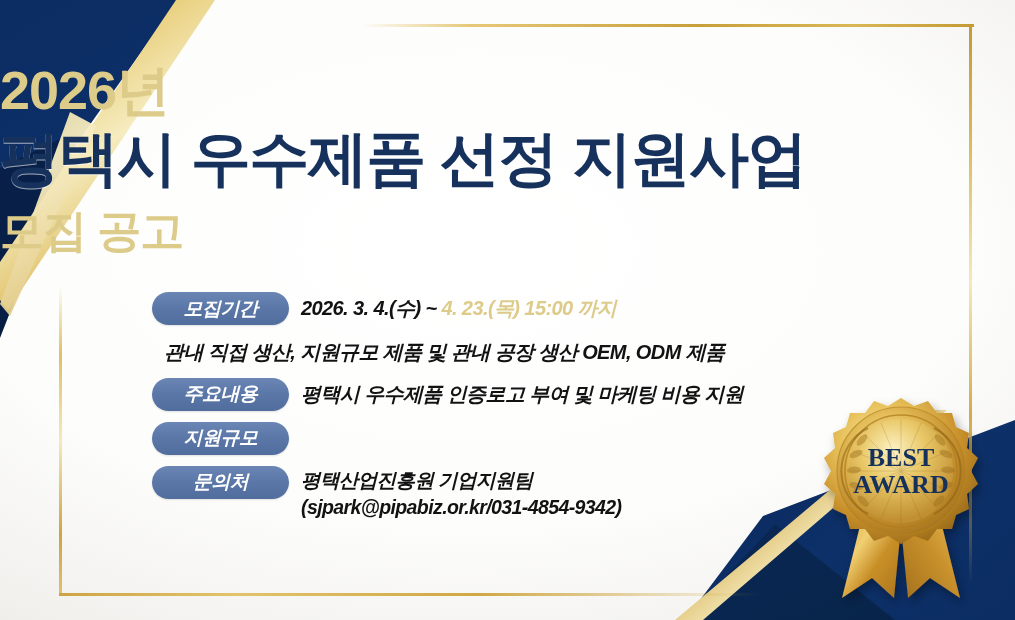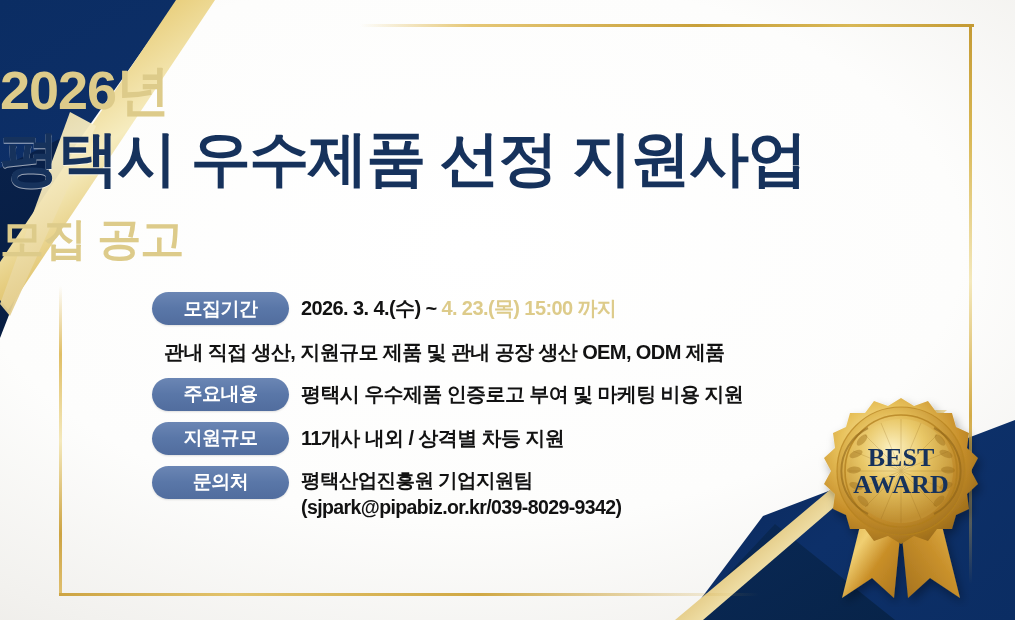--- a/index.html
+++ b/index.html
@@ -86,26 +86,26 @@
     font-size:54px;font-weight:700;letter-spacing:-1px;
     color:#ddcb8a;line-height:1.05;
   }
   .t-main{
     font-size:60px;font-weight:700;letter-spacing:-1.5px;
     color:#16325c;line-height:1.2;margin-top:4px;
     text-shadow:0 1px 0 rgba(255,255,255,.6);
   }
   .t-sub{
     font-size:44px;font-weight:700;letter-spacing:-1px;
-    color:#ddcb8a;line-height:1.2;margin-top:18px;
+    color:#ddcb8a;line-height:1.2;margin-top:10px;
   }
 
   
   .info{position:absolute;left:152px;top:292px;width:800px;}
-  .row{display:flex;align-items:flex-start;margin-bottom:11px;}
+  .row{display:flex;align-items:flex-start;margin-bottom:11px;font-style:italic;}
   .row:last-child{margin-bottom:0;}
   .pill{
     flex:0 0 auto;
     width:137px;height:33px;
     border-radius:17px;
     background:linear-gradient(180deg,#6b86b4 0%,#5a77a8 48%,#516d9e 100%);
     color:#ffffff;
     font-size:19px;font-weight:700;letter-spacing:-0.5px;
     display:flex;align-items:center;justify-content:center;
     box-shadow:0 1px 2px rgba(0,0,0,.12);
@@ -160,27 +160,26 @@
       <div class="val">관내 직접 생산, 지원규모 제품 및 관내 공장 생산 OEM, ODM 제품</div>
     </div>
 
     <div class="row">
       <div class="pill">주요내용</div>
       <div class="val">평택시 우수제품 인증로고 부여 및 마케팅 비용 지원</div>
     </div>
 
     <div class="row">
       <div class="pill">지원규모</div>
-      <div class="val">11개사 내외 / 상격별 차등 지원</div>
     </div>
 
     <div class="row contact">
       <div class="pill">문의처</div>
       <div class="val">평택산업진흥원 기업지원팀
-(sjpark@pipabiz.or.kr/039-8029-9342)</div>
+(sjpark@pipabiz.or.kr/031-4854-9342)</div>
     </div>
 
   </div>
 
   <div class="seal-wrap">
     <svg width="190" height="215" viewBox="0 0 190 215">
       <defs>
         <linearGradient id="ribG" x1="0" y1="0" x2="1" y2="1">
           <stop offset="0%" stop-color="#d9a63a"></stop>
           <stop offset="35%" stop-color="#f0cf72"></stop>

